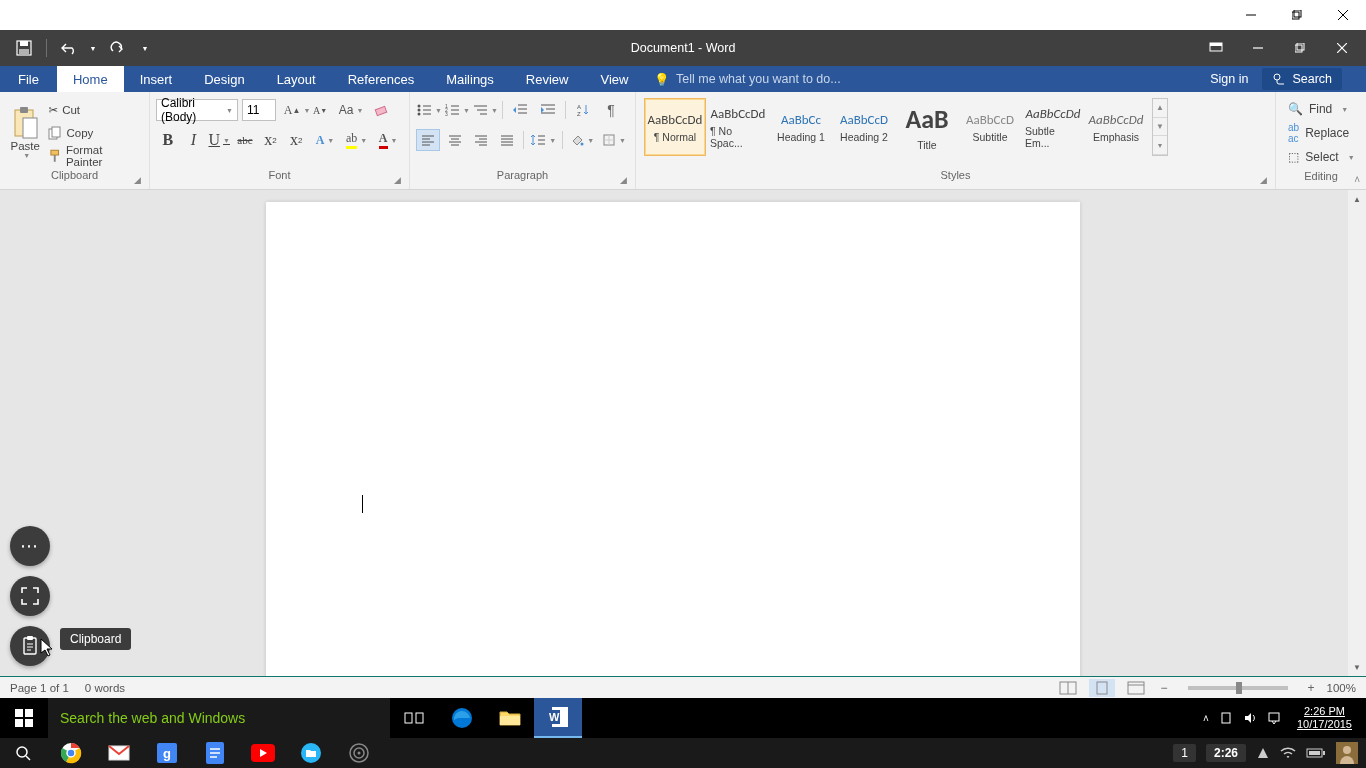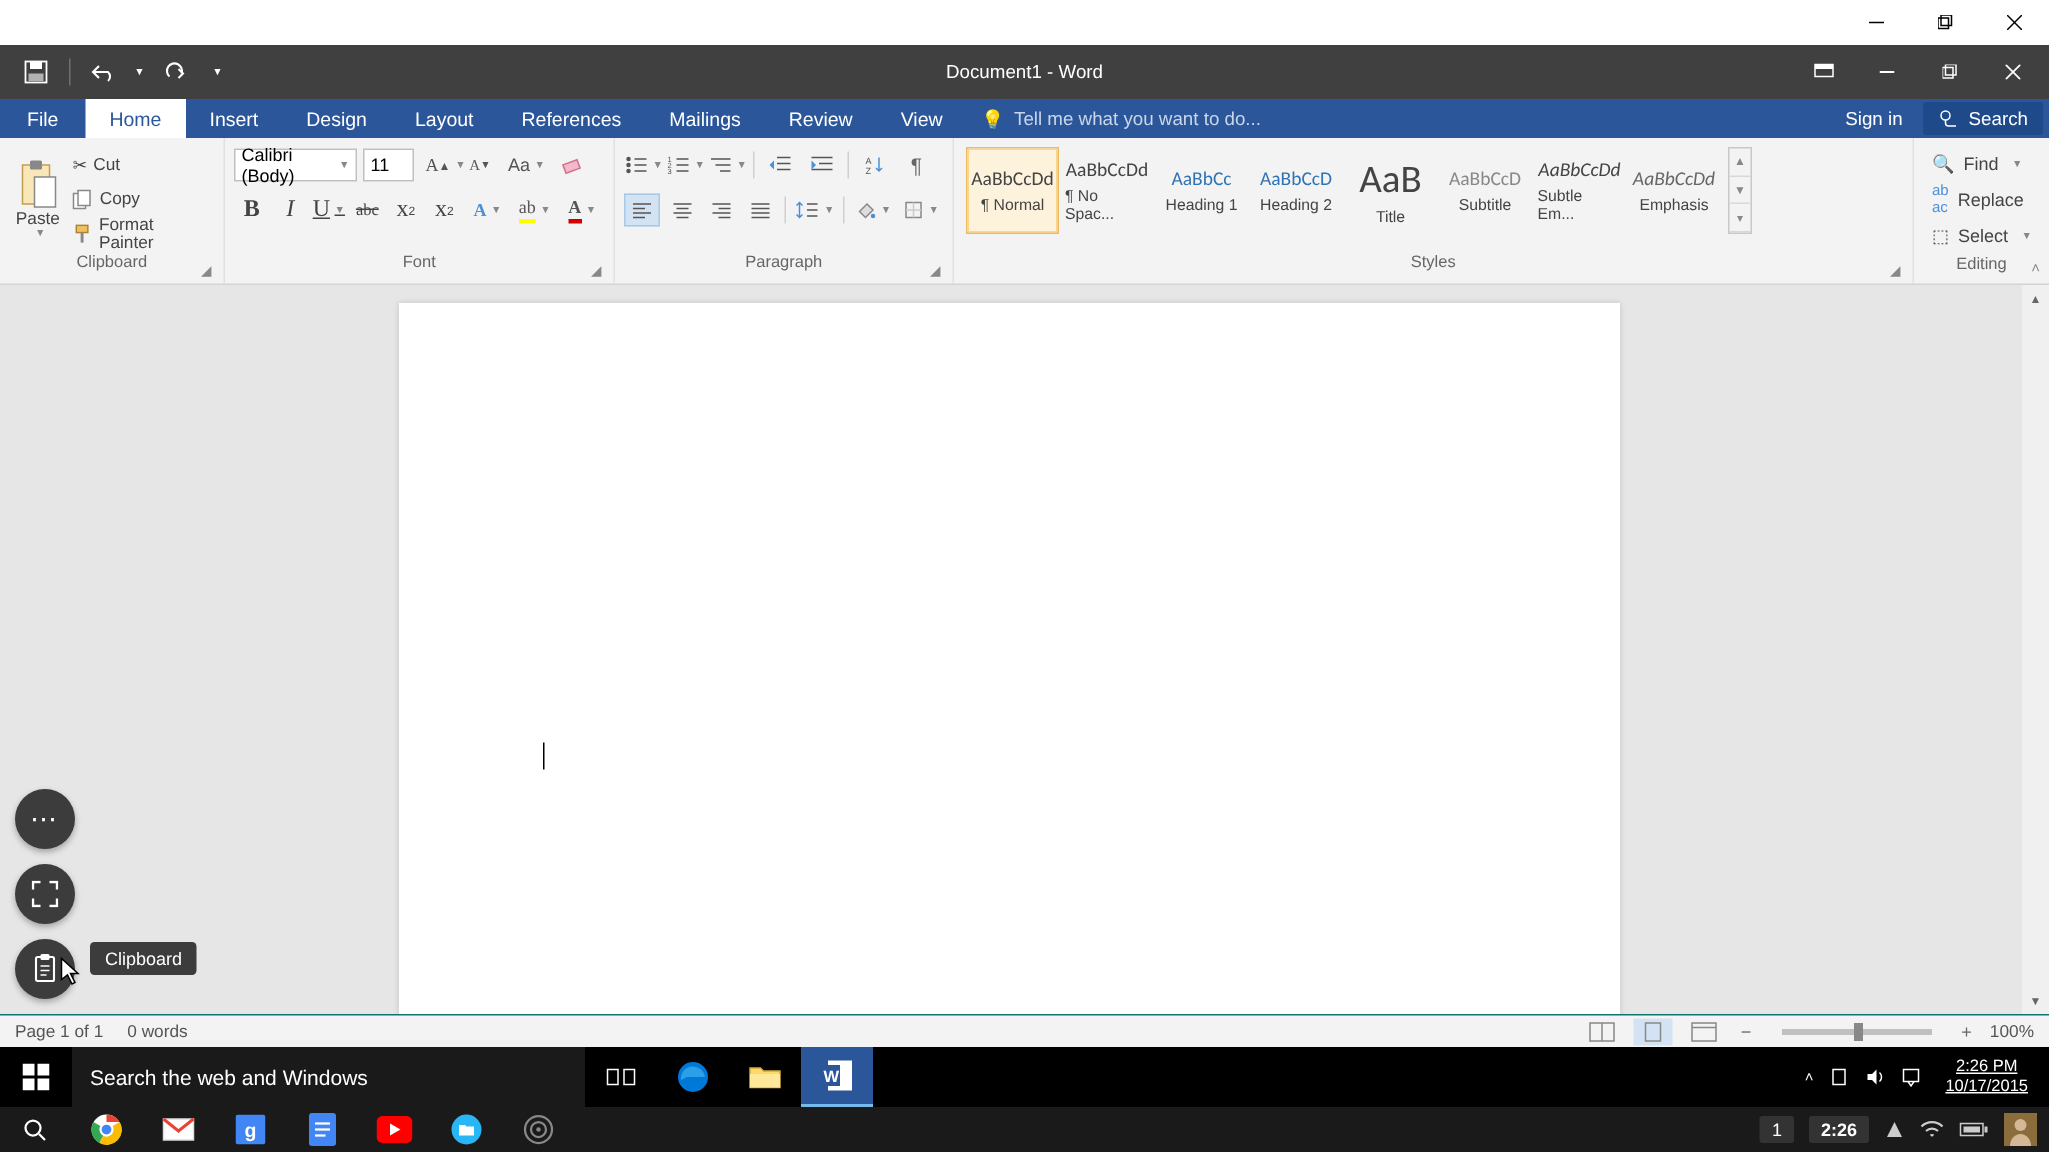--- a/index.html
+++ b/index.html
@@ -18,21 +18,21 @@
 .word-title { position: absolute; left: 50%; transform: translateX(-50%); font-size: 12.5px; }
 .word-right { margin-left: auto; display: flex; align-items: center; gap: 2px; padding-right: 4px; }
 .word-right-btn { width: 40px; height: 28px; display:flex; align-items:center; justify-content:center; }
 
 
 .ribbon-tabs { height: 26px; background: #2b579a; display: flex; align-items: stretch; color: #fff; font-size: 13px; }
 .tab { padding: 0 16px; display: flex; align-items: center; cursor: pointer; }
 .tab.file { background: #2b579a; padding: 0 18px; }
 .tab.active { background: #fff; color: #2b579a; }
 .tellme { display: flex; align-items: center; gap: 6px; color: #c8d6ea; font-size: 12.5px; margin-left: 10px; }
-.tab-right { margin-left: auto; display: flex; align-items: center; padding-right: 4px; gap: 4px; }
+.tab-right { margin-left: auto; display: flex; align-items: center; padding-right: 24px; gap: 4px; }
 .signin { padding: 0 10px; font-size: 12.5px; }
 .share-btn { background: #1e4a8a; padding: 4px 10px; display: flex; align-items: center; gap: 6px; font-size: 12.5px; border-radius: 2px; }
 
 
 .ribbon { height: 98px; background: #f3f3f3; border-bottom: 1px solid #d4d4d4; display: flex; position: relative; }
 .group { border-right: 1px solid #e1e1e1; padding: 4px 6px 2px 6px; display: flex; flex-direction: column; position: relative; }
 .group-content { flex: 1; display: flex; }
 .group-label { height: 18px; font-size: 11px; color: #666; text-align: center; position: relative; }
 .group-launcher { position: absolute; right: 2px; bottom: 2px; font-size: 9px; color: #888; }
 
@@ -60,21 +60,21 @@
 .para-row { display:flex; gap:2px; height:24px; align-items:center; margin-bottom:6px; }
 .para-btn { width:26px; height:22px; display:flex; align-items:center; justify-content:center; }
 .vsep { width:1px; height:18px; background:#d0d0d0; margin: 0 2px; }
 
 
 .styles-gal { display:flex; gap:1px; align-items:flex-start; padding:2px; }
 .style-tile { width:62px; height:58px; border:1px solid transparent; display:flex; flex-direction:column; align-items:center; justify-content:center; font-size:10.5px; color:#444; gap:4px; padding:2px; }
 .style-tile.sel { border:1px solid #f0b860; background:#fdf2dc; box-shadow: inset 0 0 0 1px #f8d890; }
 .style-prev { font-size:13px; font-family: Calibri, sans-serif; }
 .style-prev.heading { color:#2e74b5; }
-.style-prev.title { font-size:26px; font-weight:400; }
+.style-prev.title { font-size:26px; font-weight:700; }
 .style-prev.subtitle { color:#888; }
 .style-prev.emph { font-style: italic; color:#666; }
 .style-prev.subtemph { font-style: italic; }
 .styles-scroll { width:16px; height:58px; border:1px solid #c8c8c8; display:flex; flex-direction:column; margin-left:4px; }
 .styles-scroll div { flex:1; display:flex; align-items:center; justify-content:center; font-size:8px; color:#888; border-bottom:1px solid #d8d8d8; }
 
 
 .edit-col { display:flex; flex-direction:column; gap:2px; padding:2px 6px; font-size:12px; color:#444; }
 .edit-item { display:flex; align-items:center; gap:6px; height:22px; }
 
@@ -99,21 +99,21 @@
 .st-left { display:flex; gap:16px; }
 .st-right { margin-left:auto; display:flex; align-items:center; gap:8px; }
 .view-btn { width:26px; height:18px; display:flex; align-items:center; justify-content:center; }
 .zoom-slider { width:100px; height:4px; background:#c0c0c0; position:relative; margin: 0 8px; }
 .zoom-thumb { position:absolute; left:48px; top:-4px; width:6px; height:12px; background:#888; }
 .zoom-btn { font-size:12px; color:#666; padding:0 4px; }
 
 
 .taskbar { height:40px; background:#000; display:flex; align-items:center; color:#fff; }
 .tb-start { width:48px; height:40px; display:flex; align-items:center; justify-content:center; }
-.tb-search { width:342px; height:40px; background:#1a1a1a; display:flex; align-items:center; padding:0 12px; color:#ffffff; font-size:14px; gap:10px; }
+.tb-search { width:342px; height:40px; background:#1a1a1a; display:flex; align-items:center; padding:0 12px; color:#84cc16; font-size:14px; gap:10px; }
 .tb-icon { width:48px; height:40px; display:flex; align-items:center; justify-content:center; }
 .tb-icon.open { background:#2b579a; border-bottom:2px solid #76b9ed; }
 .tb-tray { margin-left:auto; display:flex; align-items:center; gap:10px; padding-right:8px; font-size:11px; }
 .tb-clock { text-align:center; line-height:13px; font-size:11px; padding:0 6px;text-decoration:underline; }
 
 
 .dock { height:30px; background:#1a1a1a; display:flex; align-items:center; padding:0 8px; gap:18px; }
 .dock-icon { width:30px; height:30px; display:flex; align-items:center; justify-content:center; }
 .dock-right { margin-left:auto; display:flex; align-items:center; gap:10px; color:#fff; font-size:13px; }
 .dock-badge { background:#333; padding:2px 8px; color:#fff; font-size:12px; border-radius:2px; }

